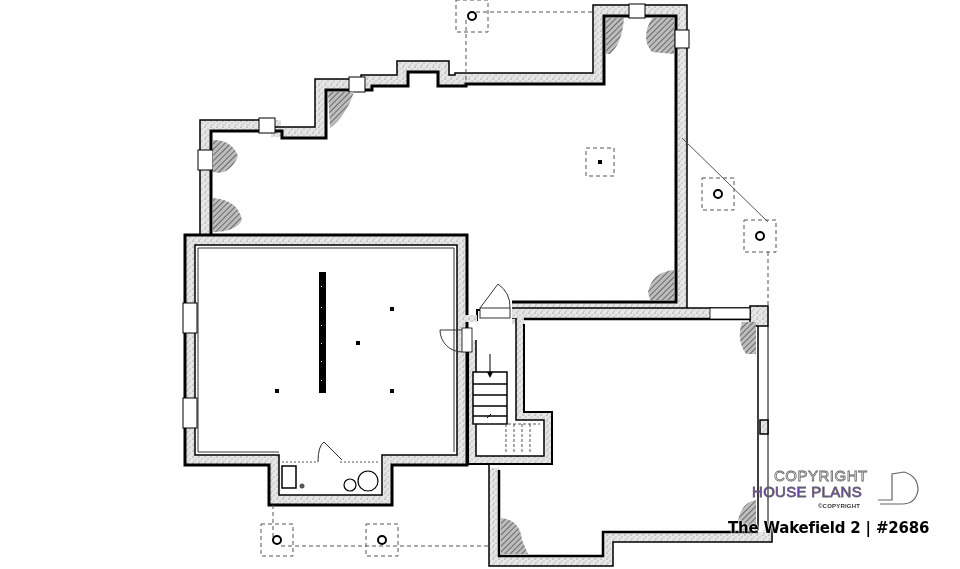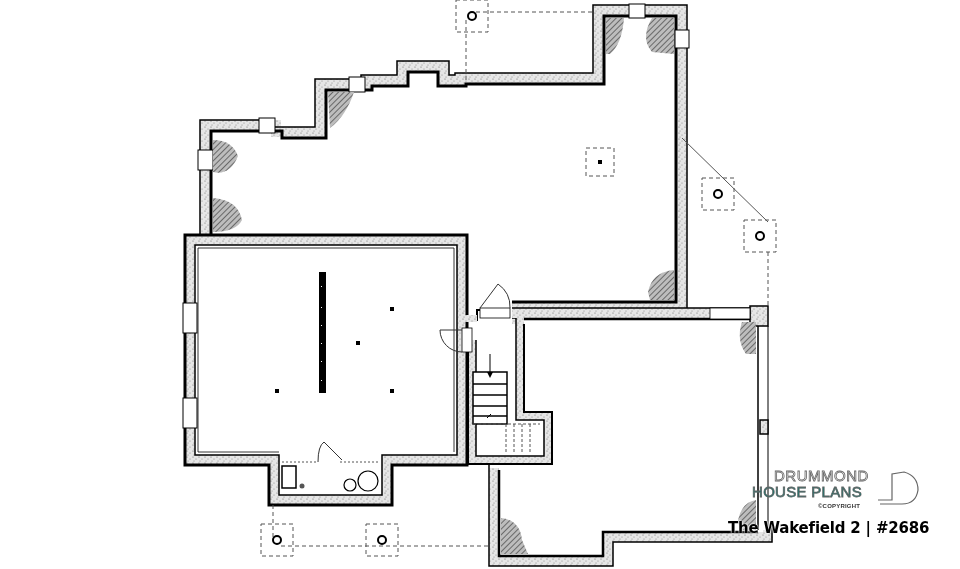--- a/index.html
+++ b/index.html
@@ -1,21 +1,21 @@
 <!DOCTYPE html>
 <html><head>
 <meta charset="utf-8">
 <style>
   html, body { margin: 0; padding: 0; background: #ffffff; }
   body { width: 960px; height: 569px; position: relative; overflow: hidden; font-family: "Liberation Sans", sans-serif; }
   #plan { position: absolute; left: 0; top: 0; width: 960px; height: 569px; }
   .brand { position: absolute; left: 752px; top: 468px; width: 200px; height: 50px; }
   .brand-line1 { position: absolute; left: 22px; top: 0; font-size: 15px; letter-spacing: 0.5px; color: #fff;
     -webkit-text-stroke: 0.8px #666; font-family: "Liberation Sans", sans-serif; line-height: 16px; }
-  .brand-line2 { position: absolute; left: 0; top: 16px; font-size: 15px; letter-spacing: 0.3px; color: #0f766e;
+  .brand-line2 { position: absolute; left: 0; top: 16px; font-size: 15px; letter-spacing: 0.3px; color: #6d28d9;
     -webkit-text-stroke: 0.8px #666; font-family: "Liberation Sans", sans-serif; line-height: 16px; }
   .brand-copy { position: absolute; left: 66px; top: 35px; font-size: 6px; color: #333; font-weight: bold; letter-spacing: 0.2px; }
   .brand-logo { position: absolute; left: 124px; top: 2px; width: 44px; height: 36px; }
   .plan-title { position: absolute; left: 728px; top: 519px; font-size: 15px; font-weight: bold; color: #000;
     font-family: "DejaVu Sans", sans-serif; letter-spacing: -0.2px; text-shadow: 0 0 2px #fff, 0 0 2px #fff; text-align: right; }
 </style>
 </head>
 <body>
 
 <svg id="plan" viewBox="0 0 960 569" xmlns="http://www.w3.org/2000/svg">
@@ -171,21 +171,21 @@
     <path d="M489,464 L489,566 L613,566 L613,542 L772,542 L772,526" fill="none" stroke="#000" stroke-width="1.5"></path>
     <path d="M499,470 L499,556 L603,556 L603,532 L758,532" fill="none" stroke="#000" stroke-width="2.5"></path>
 
     <path d="M756,322 L742,322 Q736,340 746,354 L756,354 Z" fill="url(#hatch)"></path>
     <path d="M501,518 Q520,520 522,540 L528,554 L501,554 Z" fill="url(#hatch)"></path>
     <path d="M756,500 Q742,502 738,520 L740,530 L756,530 Z" fill="url(#hatch)"></path>
   </g>
 </svg>
 
 <div class="brand">
-  <div class="brand-line1">DRUMMOND</div>
+  <div class="brand-line1">COPYRIGHT</div>
   <div class="brand-line2">HOUSE PLANS</div>
   <div class="brand-copy">©COPYRIGHT</div>
   <svg class="brand-logo" viewBox="0 0 44 36">
     <path d="M2,30 L16,30 L16,4 L28,2 Q42,6 42,20 Q40,34 26,34 L4,34" fill="none" stroke="#666" stroke-width="1.2"></path>
   </svg>
 </div>
 
 <div class="plan-title">The Wakefield 2 | #2686</div>
 
 </body></html>

